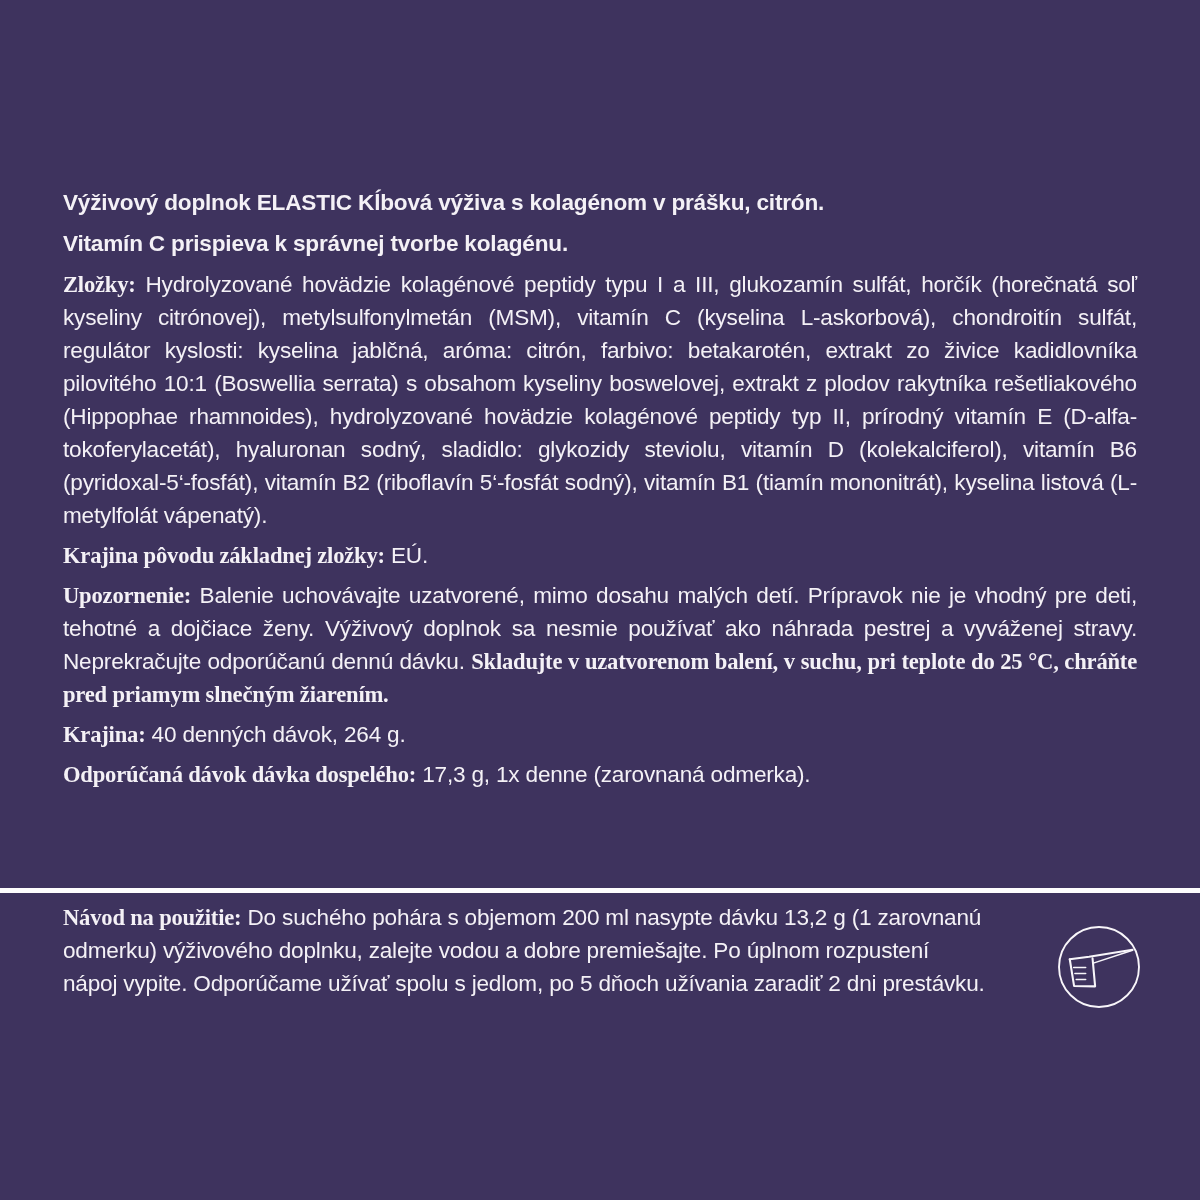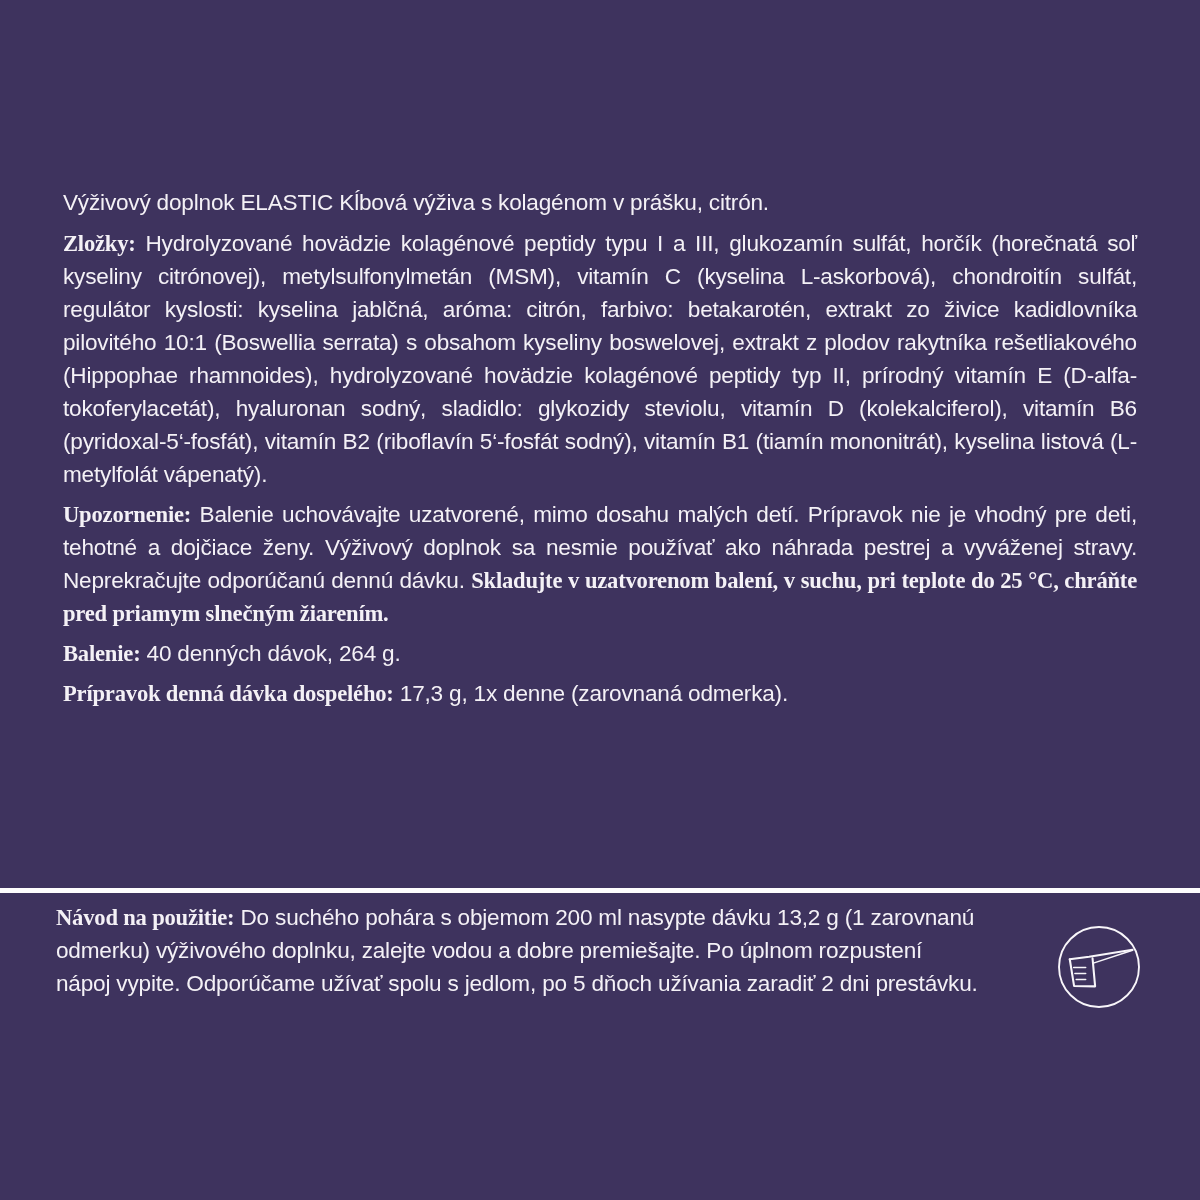--- a/index.html
+++ b/index.html
@@ -11,56 +11,61 @@
     overflow: hidden;
   }
   .canvas { position: relative; width: 1200px; height: 1200px; background: #3e335e; }
   .main { position: absolute; left: 63px; top: 186px; width: 1074px; }
   .main p, .usage p {
     margin: 0 0 7px 0;
     font-size: 22.6px;
     line-height: 33px;
     letter-spacing: -0.2px;
   }
-  p.headline { font-weight: 400; margin-bottom: 8px; }
+  p.headline { font-weight: 700; margin-bottom: 8px; }
   .justified { text-align: justify; }
   strong { font-weight: 700; font-family: Liberation Serif, serif; }
   .divider { position: absolute; left: 0; top: 888px; width: 1200px; height: 5px; background: #fefdfe; }
-  .usage { position: absolute; left: 56px; top: 901px; width: 925px; }
+  .usage { position: absolute; left: 63px; top: 901px; width: 925px; }
   .icon-wrap { position: absolute; left: 1056px; top: 924px; width: 86px; height: 86px; }
   .icon-wrap svg { width: 86px; height: 86px; display: block; }
 </style>
 </head>
 <body>
 
 <div class="canvas">
 
   <div class="main">
     <p class="headline">Výživový doplnok ELASTIC Kĺbová výživa s kolagénom v prášku, citrón.</p>
 
+    <p class="headline">Vitamín C prispieva k správnej tvorbe kolagénu.</p>
 
     <p class="justified">
       <strong>Zložky:</strong>
       <span>Hydrolyzované hovädzie kolagénové peptidy typu I a III, glukozamín sulfát, horčík (horečnatá soľ kyseliny citrónovej), metylsulfonylmetán (MSM), vitamín C (kyselina L-askorbová), chondroitín sulfát, regulátor kyslosti: kyselina jablčná, aróma: citrón, farbivo: betakarotén, extrakt zo živice kadidlovníka pilovitého 10:1 (Boswellia serrata) s obsahom kyseliny boswelovej, extrakt z plodov rakytníka rešetliakového (Hippophae rhamnoides), hydrolyzované hovädzie kolagénové peptidy typ II, prírodný vitamín E (D-alfa-tokoferylacetát), hyaluronan sodný, sladidlo: glykozidy steviolu, vitamín D (kolekalciferol), vitamín B6 (pyridoxal-5‘-fosfát), vitamín B2 (riboflavín 5‘-fosfát sodný), vitamín B1 (tiamín mononitrát), kyselina listová (L-metylfolát vápenatý).</span>
     </p>
 
+    <p>
+      <strong>Krajina pôvodu základnej zložky:</strong>
+      <span>EÚ.</span>
+    </p>
 
     <p class="justified">
       <strong>Upozornenie:</strong>
       <span>Balenie uchovávajte uzatvorené, mimo dosahu malých detí. Prípravok nie je vhodný pre deti, tehotné a dojčiace ženy. Výživový doplnok sa nesmie používať ako náhrada pestrej a vyváženej stravy. Neprekračujte odporúčanú dennú dávku.</span>
       <strong>Skladujte v uzatvorenom balení, v suchu, pri teplote do 25 °C, chráňte pred priamym slnečným žiarením.</strong>
     </p>
 
     <p>
-      <strong>Balenie:</strong>
+      <strong>Krajina:</strong>
       <span>40 denných dávok, 264 g.</span>
     </p>
 
     <p>
-      <strong>Prípravok denná dávka dospelého:</strong>
+      <strong>Odporúčaná dávok dávka dospelého:</strong>
       <span>17,3 g, 1x denne (zarovnaná odmerka).</span>
     </p>
 
   </div>
 
   <div class="divider"></div>
 
   <div class="usage">
     <p>
       <strong>Návod na použitie:</strong>

